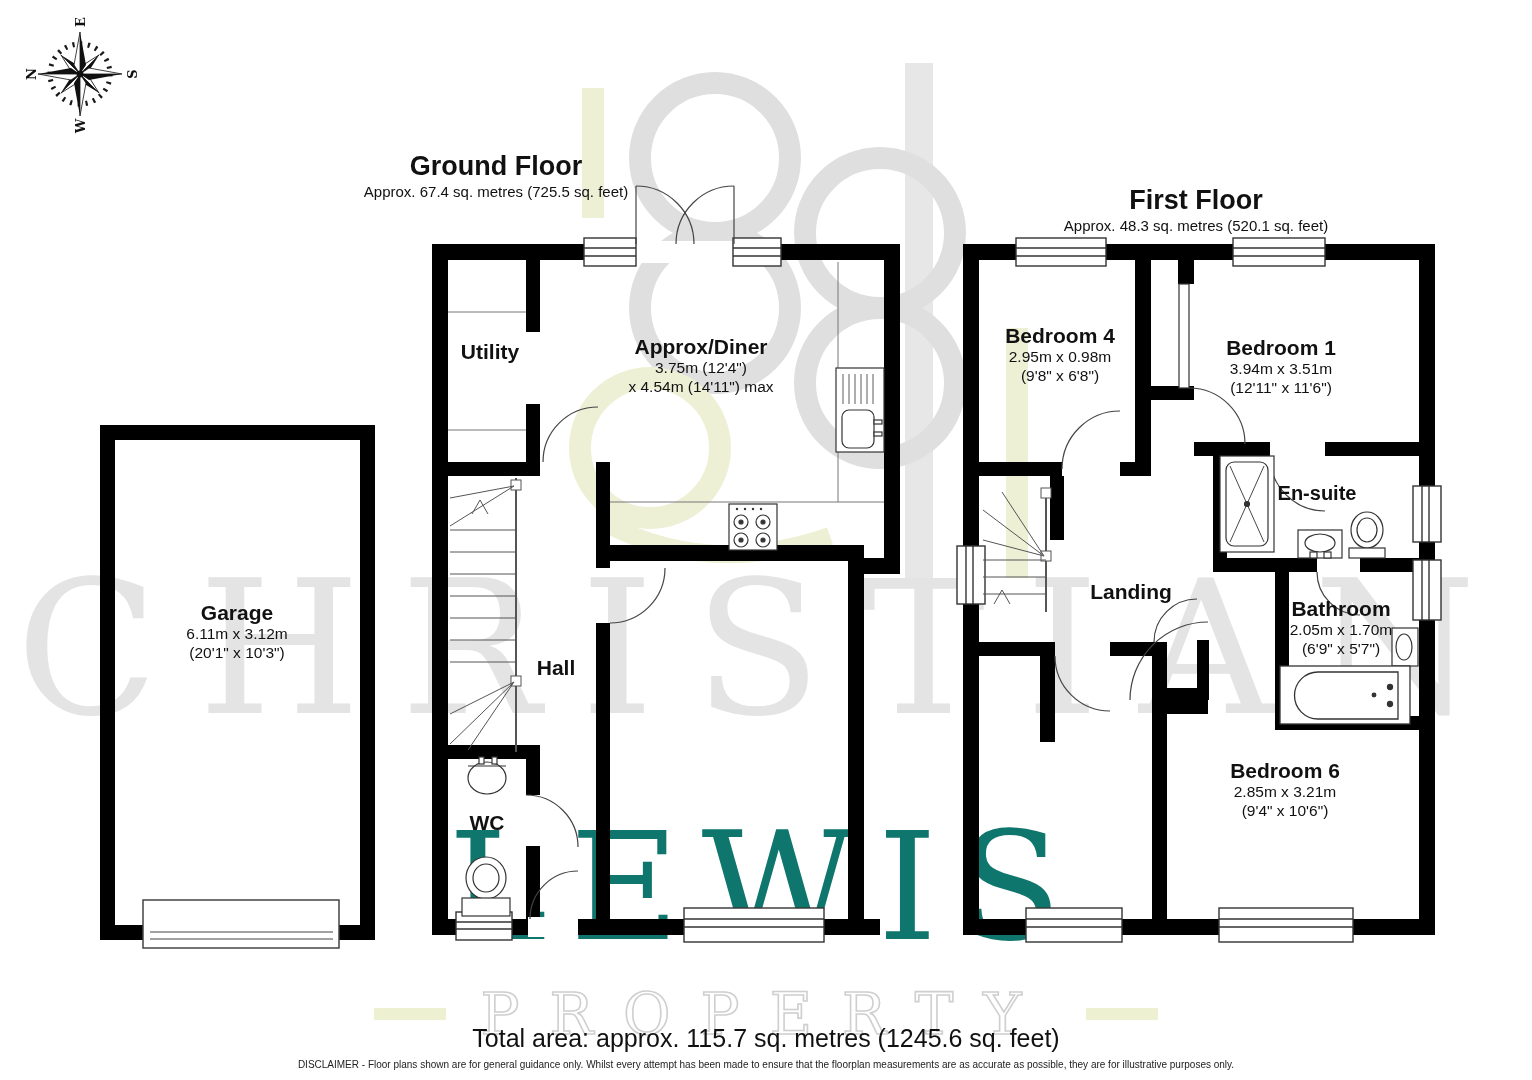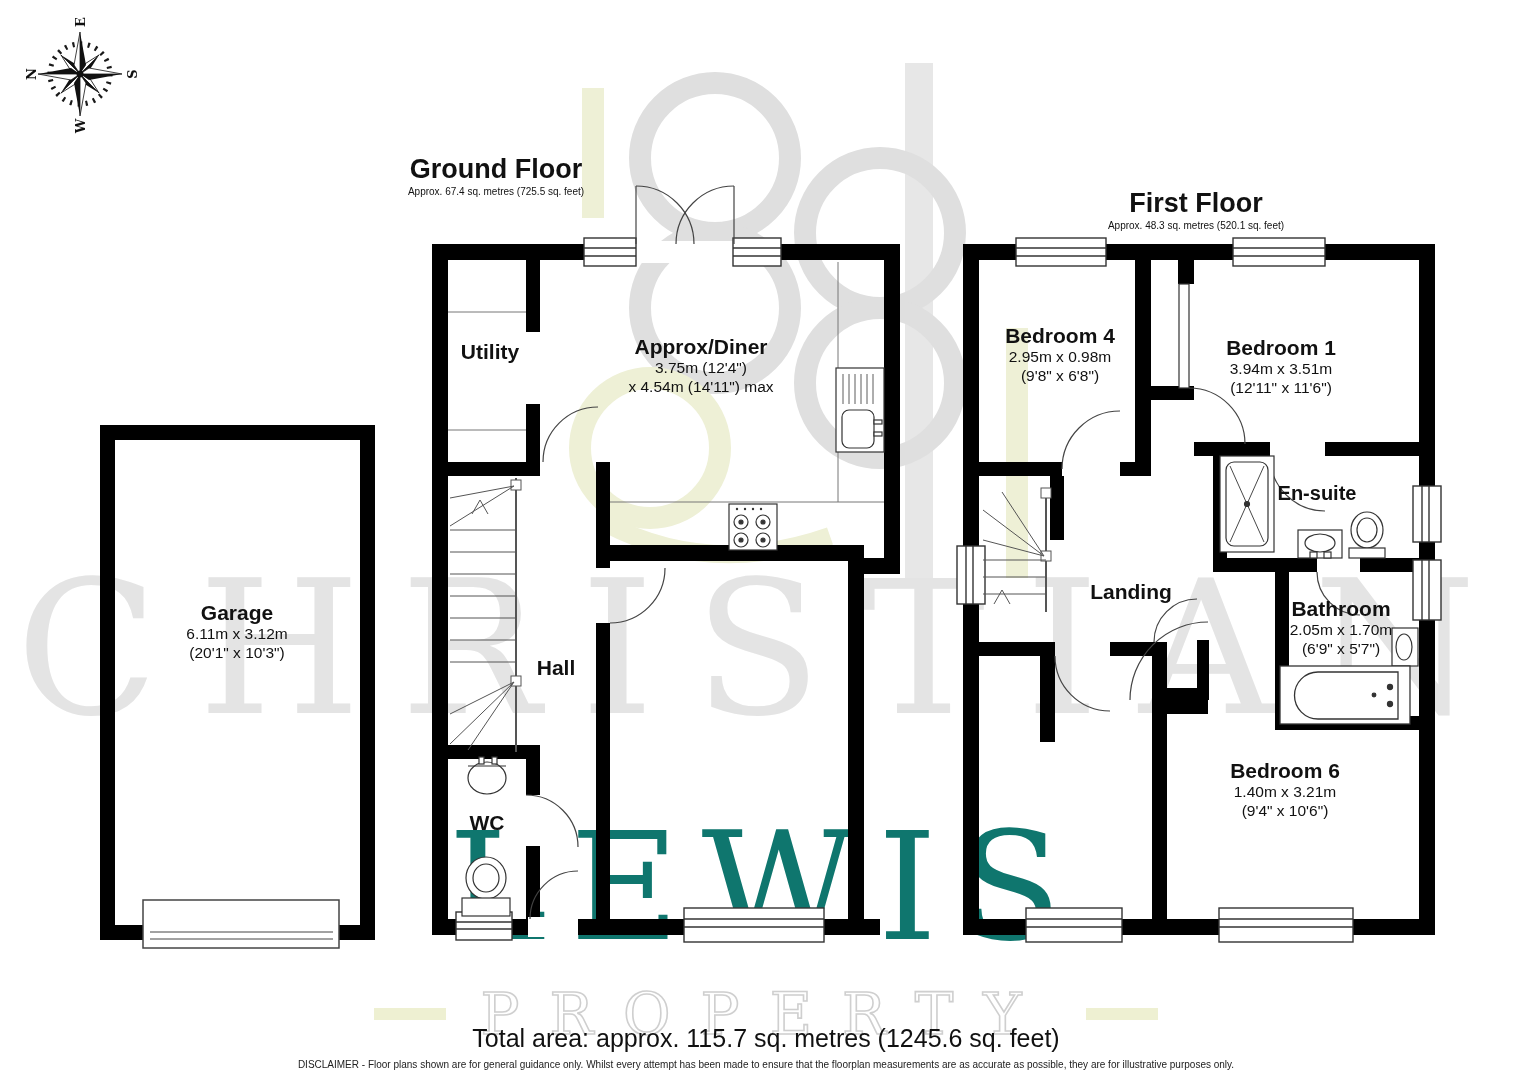--- a/index.html
+++ b/index.html
@@ -12,21 +12,21 @@
   .wm-lewis{top:800px;font-size:150px;letter-spacing:22px;color:#0f766e;}
   .wm-property-row{top:980px;left:0;right:0;display:flex;align-items:center;justify-content:center;gap:34px;}
   .wm-dash{width:72px;height:12px;background:#eef0d2;}
   .wm-property{font-family:"DejaVu Serif", serif;font-size:58px;letter-spacing:30px;
                color:#ffffff;-webkit-text-stroke:1.6px #cfcfcf;white-space:nowrap;}
   
   .plan{position:absolute;left:0;top:0;z-index:2;}
   
   .lbl{position:absolute;z-index:3;transform:translate(-50%,-50%);text-align:center;white-space:nowrap;}
   .floor-title{font-size:27px;font-weight:bold;line-height:1.1;margin-top:40px;}
-  .floor-sub{font-size:10px;line-height:1.35;}
+  .floor-sub{font-size:15px;line-height:1.35;}
   .rn{font-size:21px;font-weight:bold;line-height:1.08;}
   .rd{font-size:15.5px;line-height:1.22;}
   .total{font-size:25px;}
   .disclaimer{font-size:10px;color:#222;}
 </style>
 </head>
 <body>
 
 <div class="canvas">
 
@@ -397,20 +397,20 @@
   </div>
   <div class="lbl rn" style="left:1317px;top:494px;font-size:20px;">En-suite</div>
   <div class="lbl rn" style="left:1131px;top:592px;">Landing</div>
   <div class="lbl" style="left:1341px;top:628px;">
     <div class="rn">Bathroom</div>
     <div class="rd">2.05m x 1.70m</div>
     <div class="rd">(6'9" x 5'7")</div>
   </div>
   <div class="lbl" style="left:1285px;top:790px;">
     <div class="rn">Bedroom 6</div>
-    <div class="rd">1.40m x 3.21m</div>
+    <div class="rd">2.85m x 3.21m</div>
     <div class="rd">(9'4" x 10'6")</div>
   </div>
 
   <div class="lbl total" style="left:766px;top:1038px;">Total area: approx. 115.7 sq. metres (1245.6 sq. feet)</div>
   <div class="lbl disclaimer" style="left:766px;top:1064px;">DISCLAIMER -  Floor plans shown are for general guidance only. Whilst every attempt has been made to ensure that the floorplan measurements are as accurate as possible, they are for illustrative purposes only.</div>
 
 </div>
 
 </body></html>

